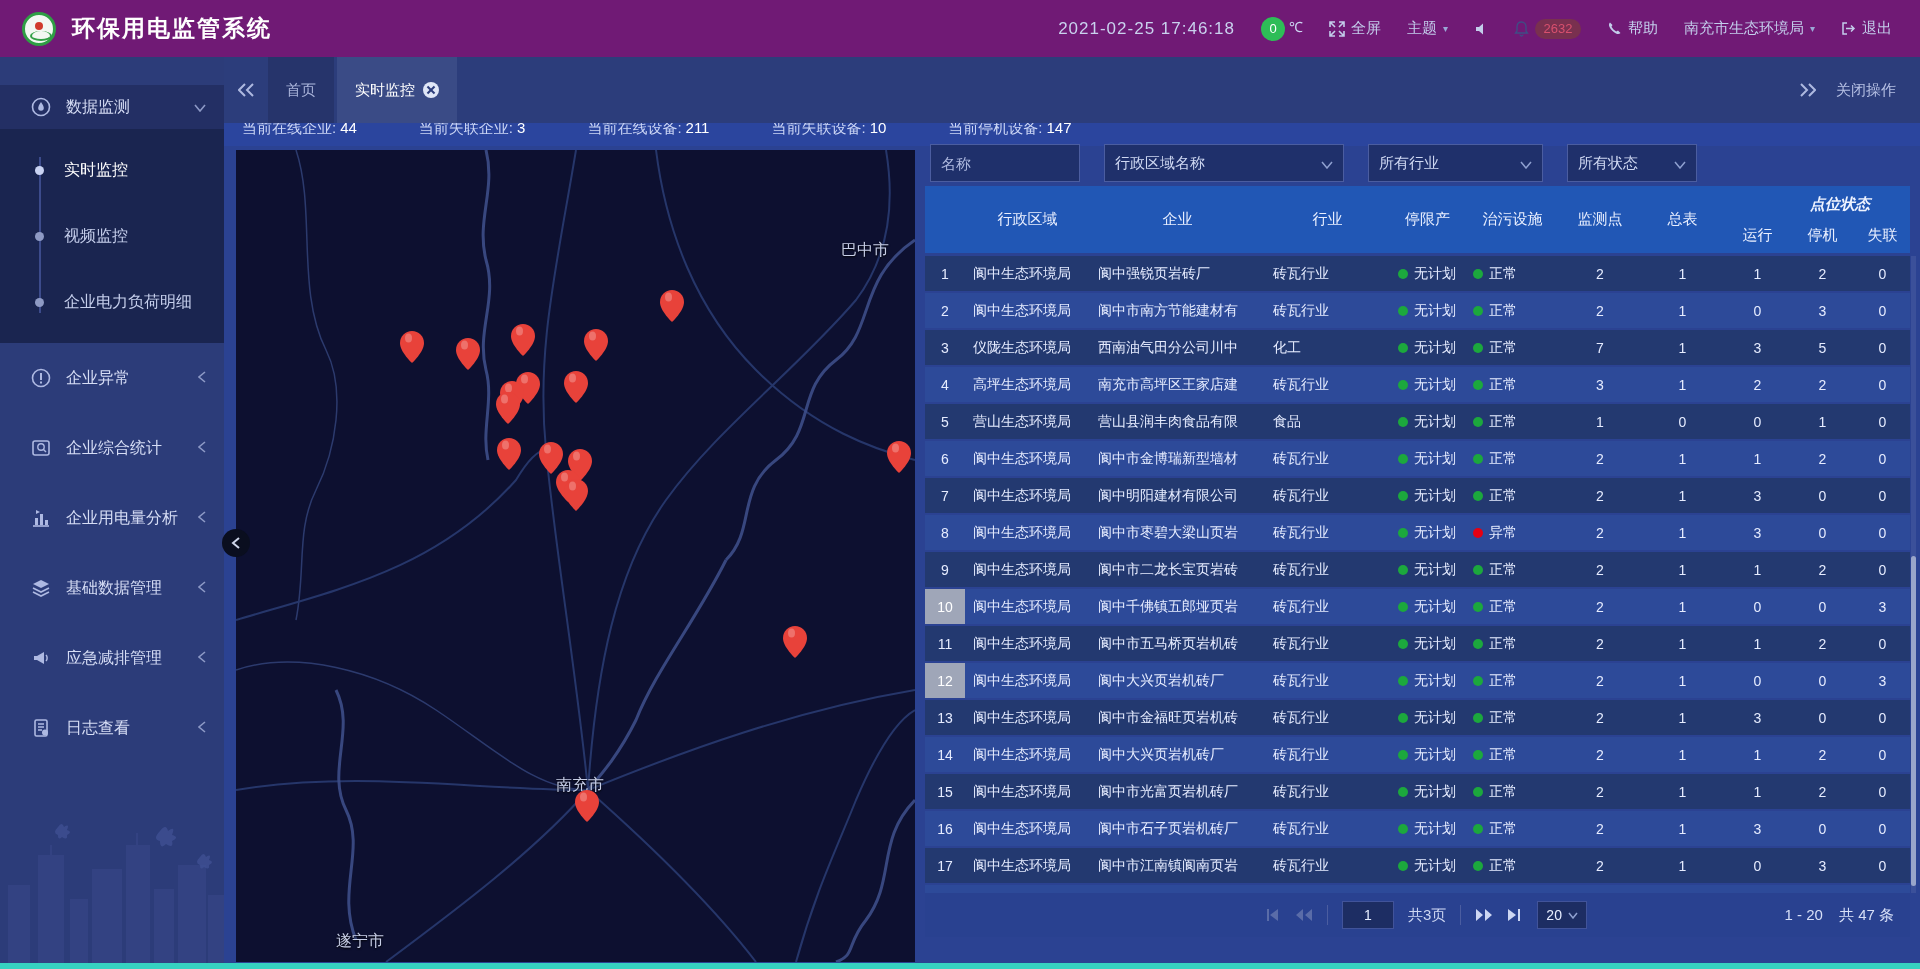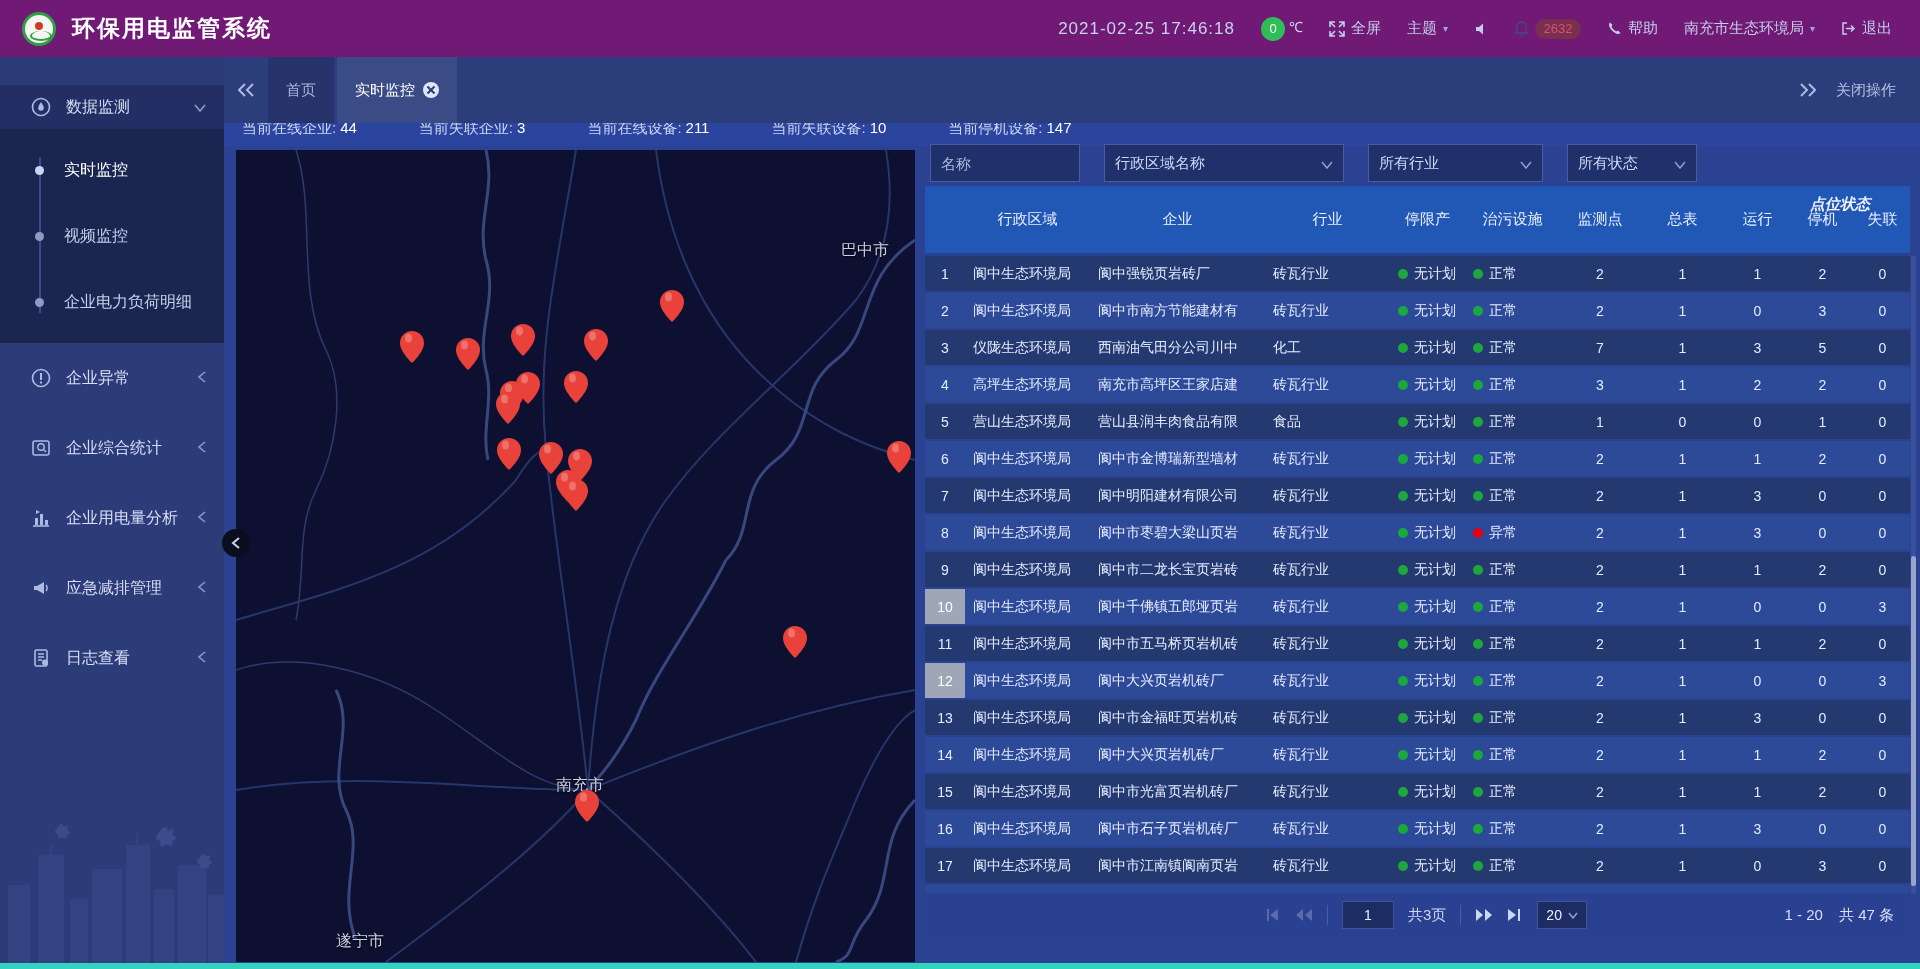--- a/index.html
+++ b/index.html
@@ -68,21 +68,21 @@
   .f-input { width:150px; height:38px; background:#1f306b; border:1px solid #4b5da0; color:#dfe6fa; font-size:15px; padding:0 10px; font-family:"Liberation Sans", sans-serif; }
   .f-input::placeholder { color:#aeb9df; }
   .f-select { height:38px; background:#1f306b; border:1px solid #4b5da0; color:#cfd8f2; font-size:15px; display:flex; align-items:center; justify-content:space-between; padding:0 10px; cursor:pointer; }
   .f-select .sel-caret { color:#8fa0d0; }
   .w240 { width:240px; } .w175 { width:175px; } .w130 { width:130px; }
 
   
   .grid-cols { display:grid; grid-template-columns:40px 125px 175px 125px 75px 95px 80px 85px 65px 65px 55px; }
   .t-header { position:absolute; left:925px; top:186px; width:985px; height:67px; background:#2157b5; font-size:15px; color:#e9efff; }
   .t-header .hc { display:flex; align-items:center; justify-content:center; }
-  .t-header .hc.sub { align-items:flex-end; padding-bottom:24px; }
+  .t-header .hc.sub { align-items:flex-end; padding-bottom:8px; }
   .group-head { position:absolute; right:40px; top:9px; font-size:15px; font-style:italic; font-weight:bold; color:#eef3ff; }
   .t-body { position:absolute; left:925px; top:256px; width:985px; height:637px; overflow:hidden; }
   .t-row { height:35px; margin-bottom:2px; font-size:14px; color:#e6ecff; cursor:pointer; }
   .t-row.dark { background:#233970; }
   .t-row.light { background:#2d4a99; }
   .t-row > div { display:flex; align-items:center; justify-content:center; overflow:hidden; white-space:nowrap; }
   .t-row .c-left { justify-content:flex-start; padding-left:8px; }
   .t-row .c-num.hl { background:#9fa6b8; color:#ffffff; }
   .s-dot2 { width:10px; height:10px; border-radius:50%; margin-right:6px; flex:none; }
   .scrollbar { position:absolute; left:1911px; top:256px; width:5px; height:637px; background:rgba(255,255,255,0.08); }
@@ -220,20 +220,33 @@
         <span class="g-icon">
           <svg width="20" height="20" viewBox="0 0 20 20">
             <path d="M2,18 L18,18" stroke="currentColor" stroke-width="1.6"></path>
             <rect x="4" y="10" width="3" height="7" fill="currentColor"></rect>
             <rect x="9" y="6" width="3" height="11" fill="currentColor"></rect>
             <rect x="14" y="12" width="3" height="5" fill="currentColor"></rect>
             <path d="M5,6 L5,2 L9,4 L5,6" fill="currentColor"></path>
           </svg>
         </span>
         <span class="g-label">企业用电量分析</span>
+        <span class="g-arrow"><svg width="8" height="12" viewBox="0 0 8 12">
+            <path d="M7,1 L1,6 L7,11" stroke="currentColor" stroke-width="1.6" fill="none"></path>
+          </svg></span>
+      </div>
+      <div class="menu-group">
+        <span class="g-icon">
+          <svg width="20" height="20" viewBox="0 0 20 20">
+            <path d="M10,2 L18,6 L10,10 L2,6 Z" fill="currentColor"></path>
+            <path d="M2,10 L10,14 L18,10" stroke="currentColor" stroke-width="1.6" fill="none"></path>
+            <path d="M2,14 L10,18 L18,14" stroke="currentColor" stroke-width="1.6" fill="none"></path>
+          </svg>
+        </span>
+        <span class="g-label">基础数据管理</span>
         <span class="g-arrow"><svg width="8" height="12" viewBox="0 0 8 12">
             <path d="M7,1 L1,6 L7,11" stroke="currentColor" stroke-width="1.6" fill="none"></path>
           </svg></span>
       </div>
       <div class="menu-group">
         <span class="g-icon">
           <svg width="20" height="20" viewBox="0 0 20 20">
             <path d="M3,8 L3,12 L6,12 L13,16 L13,4 L6,8 Z" fill="currentColor"></path>
             <path d="M15,7 C16.5,8.5 16.5,11.5 15,13" stroke="currentColor" stroke-width="1.5" fill="none"></path>
           </svg>

